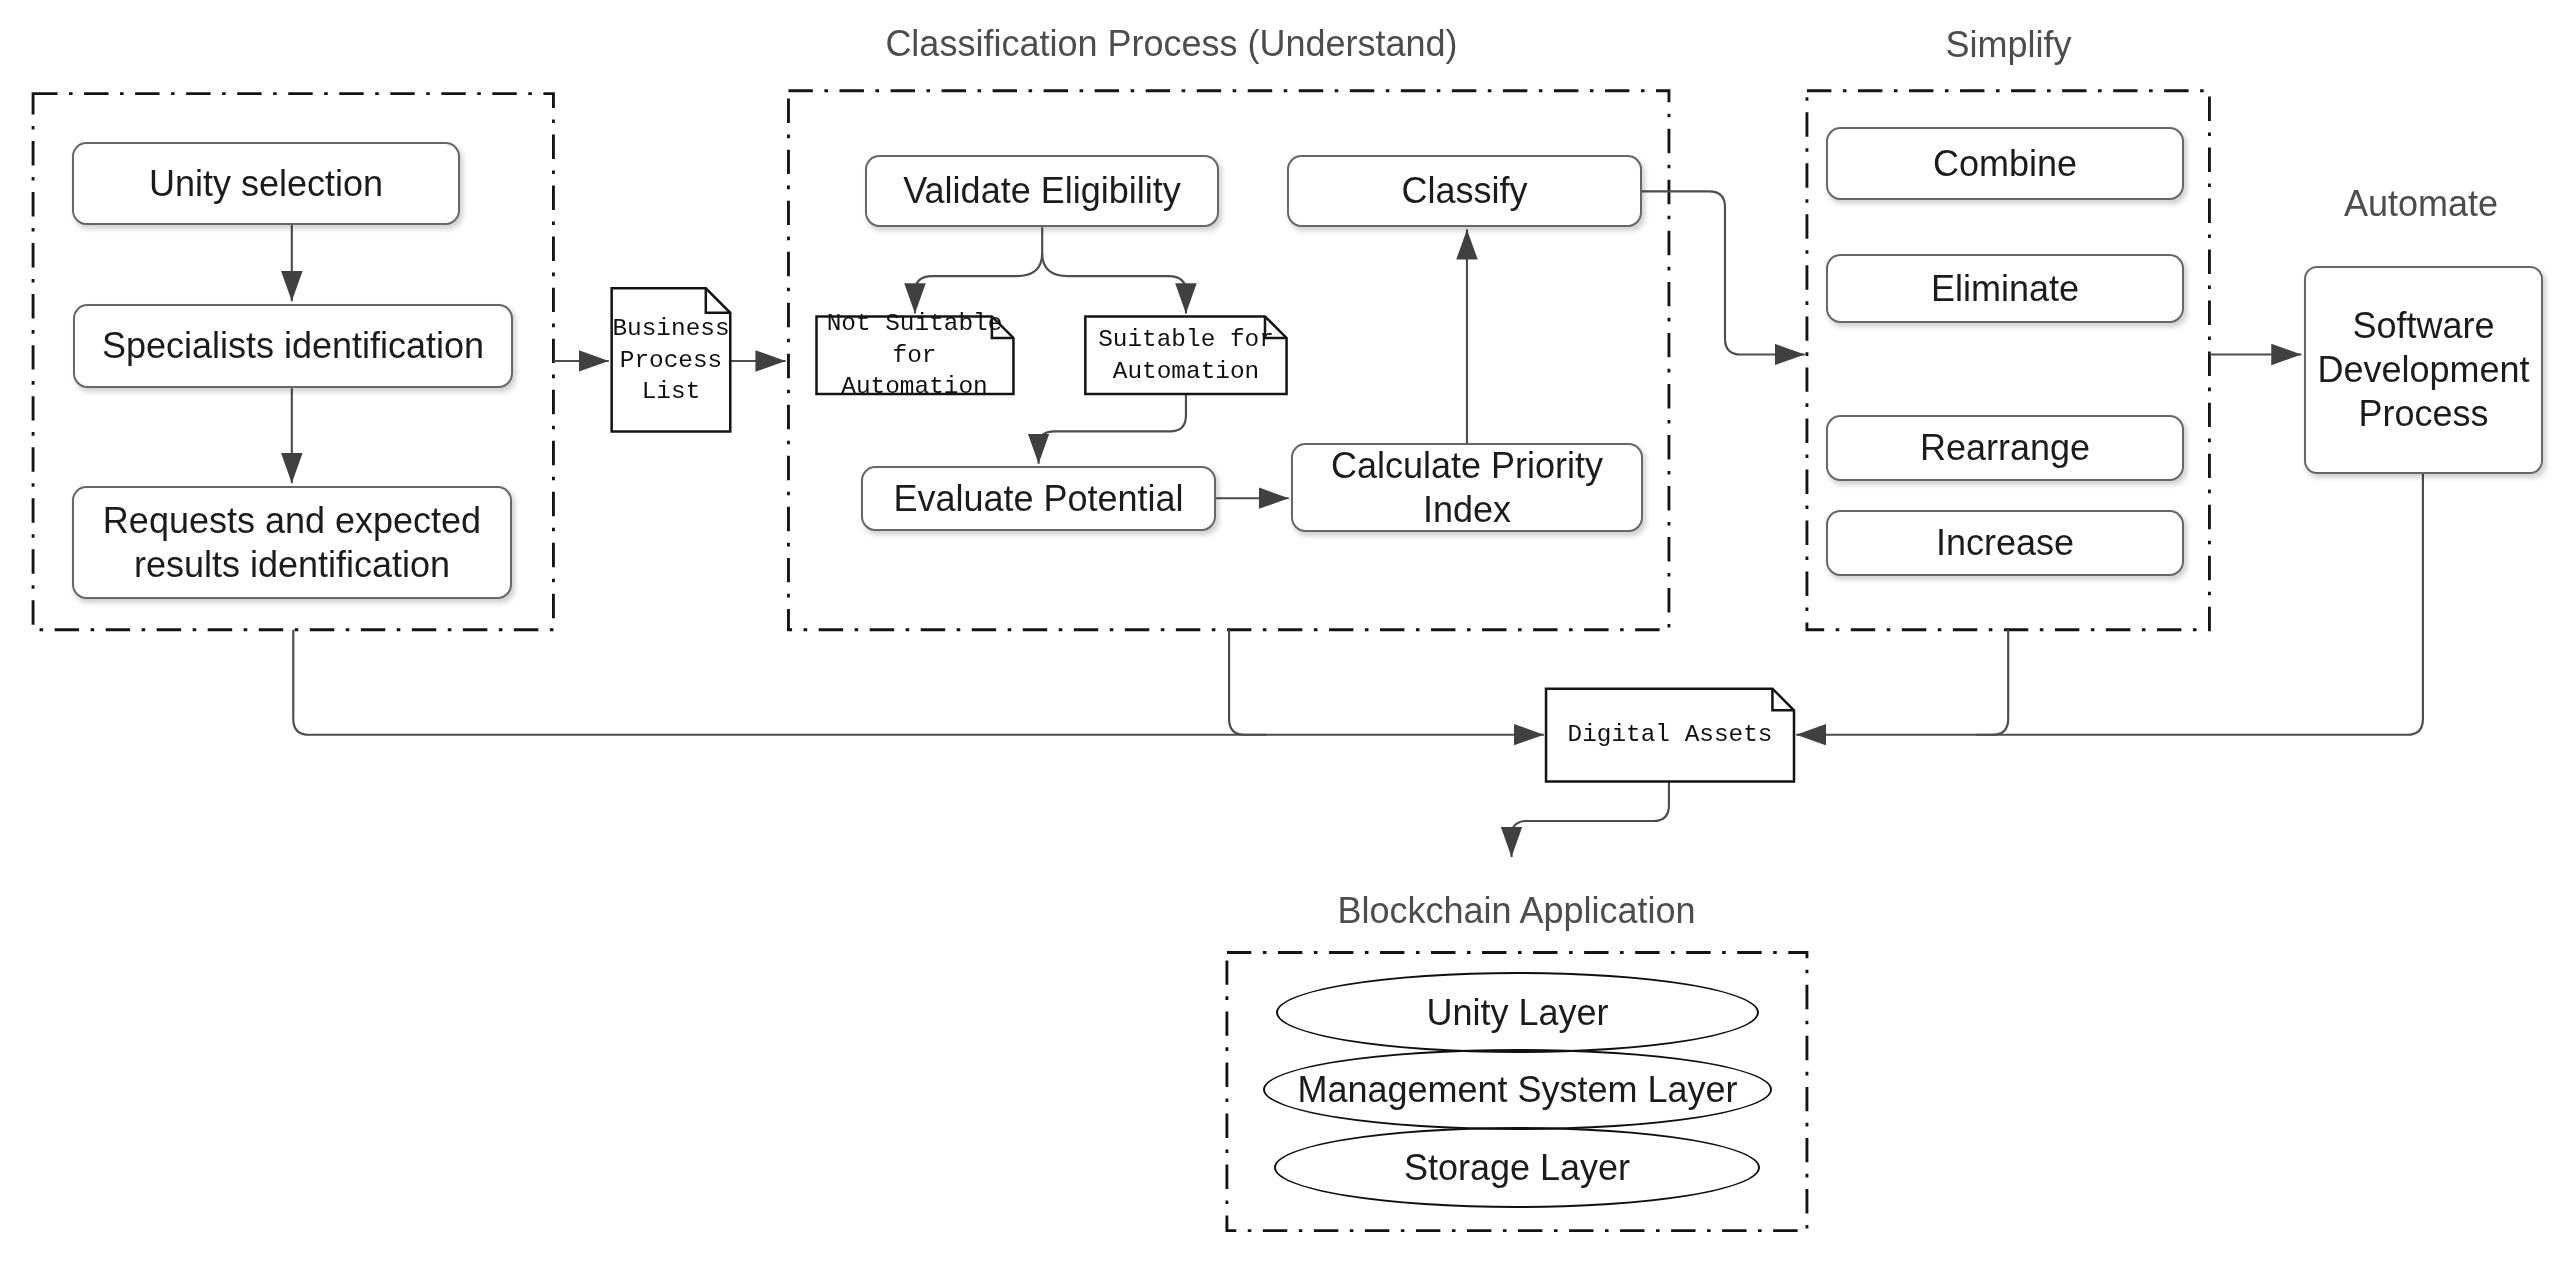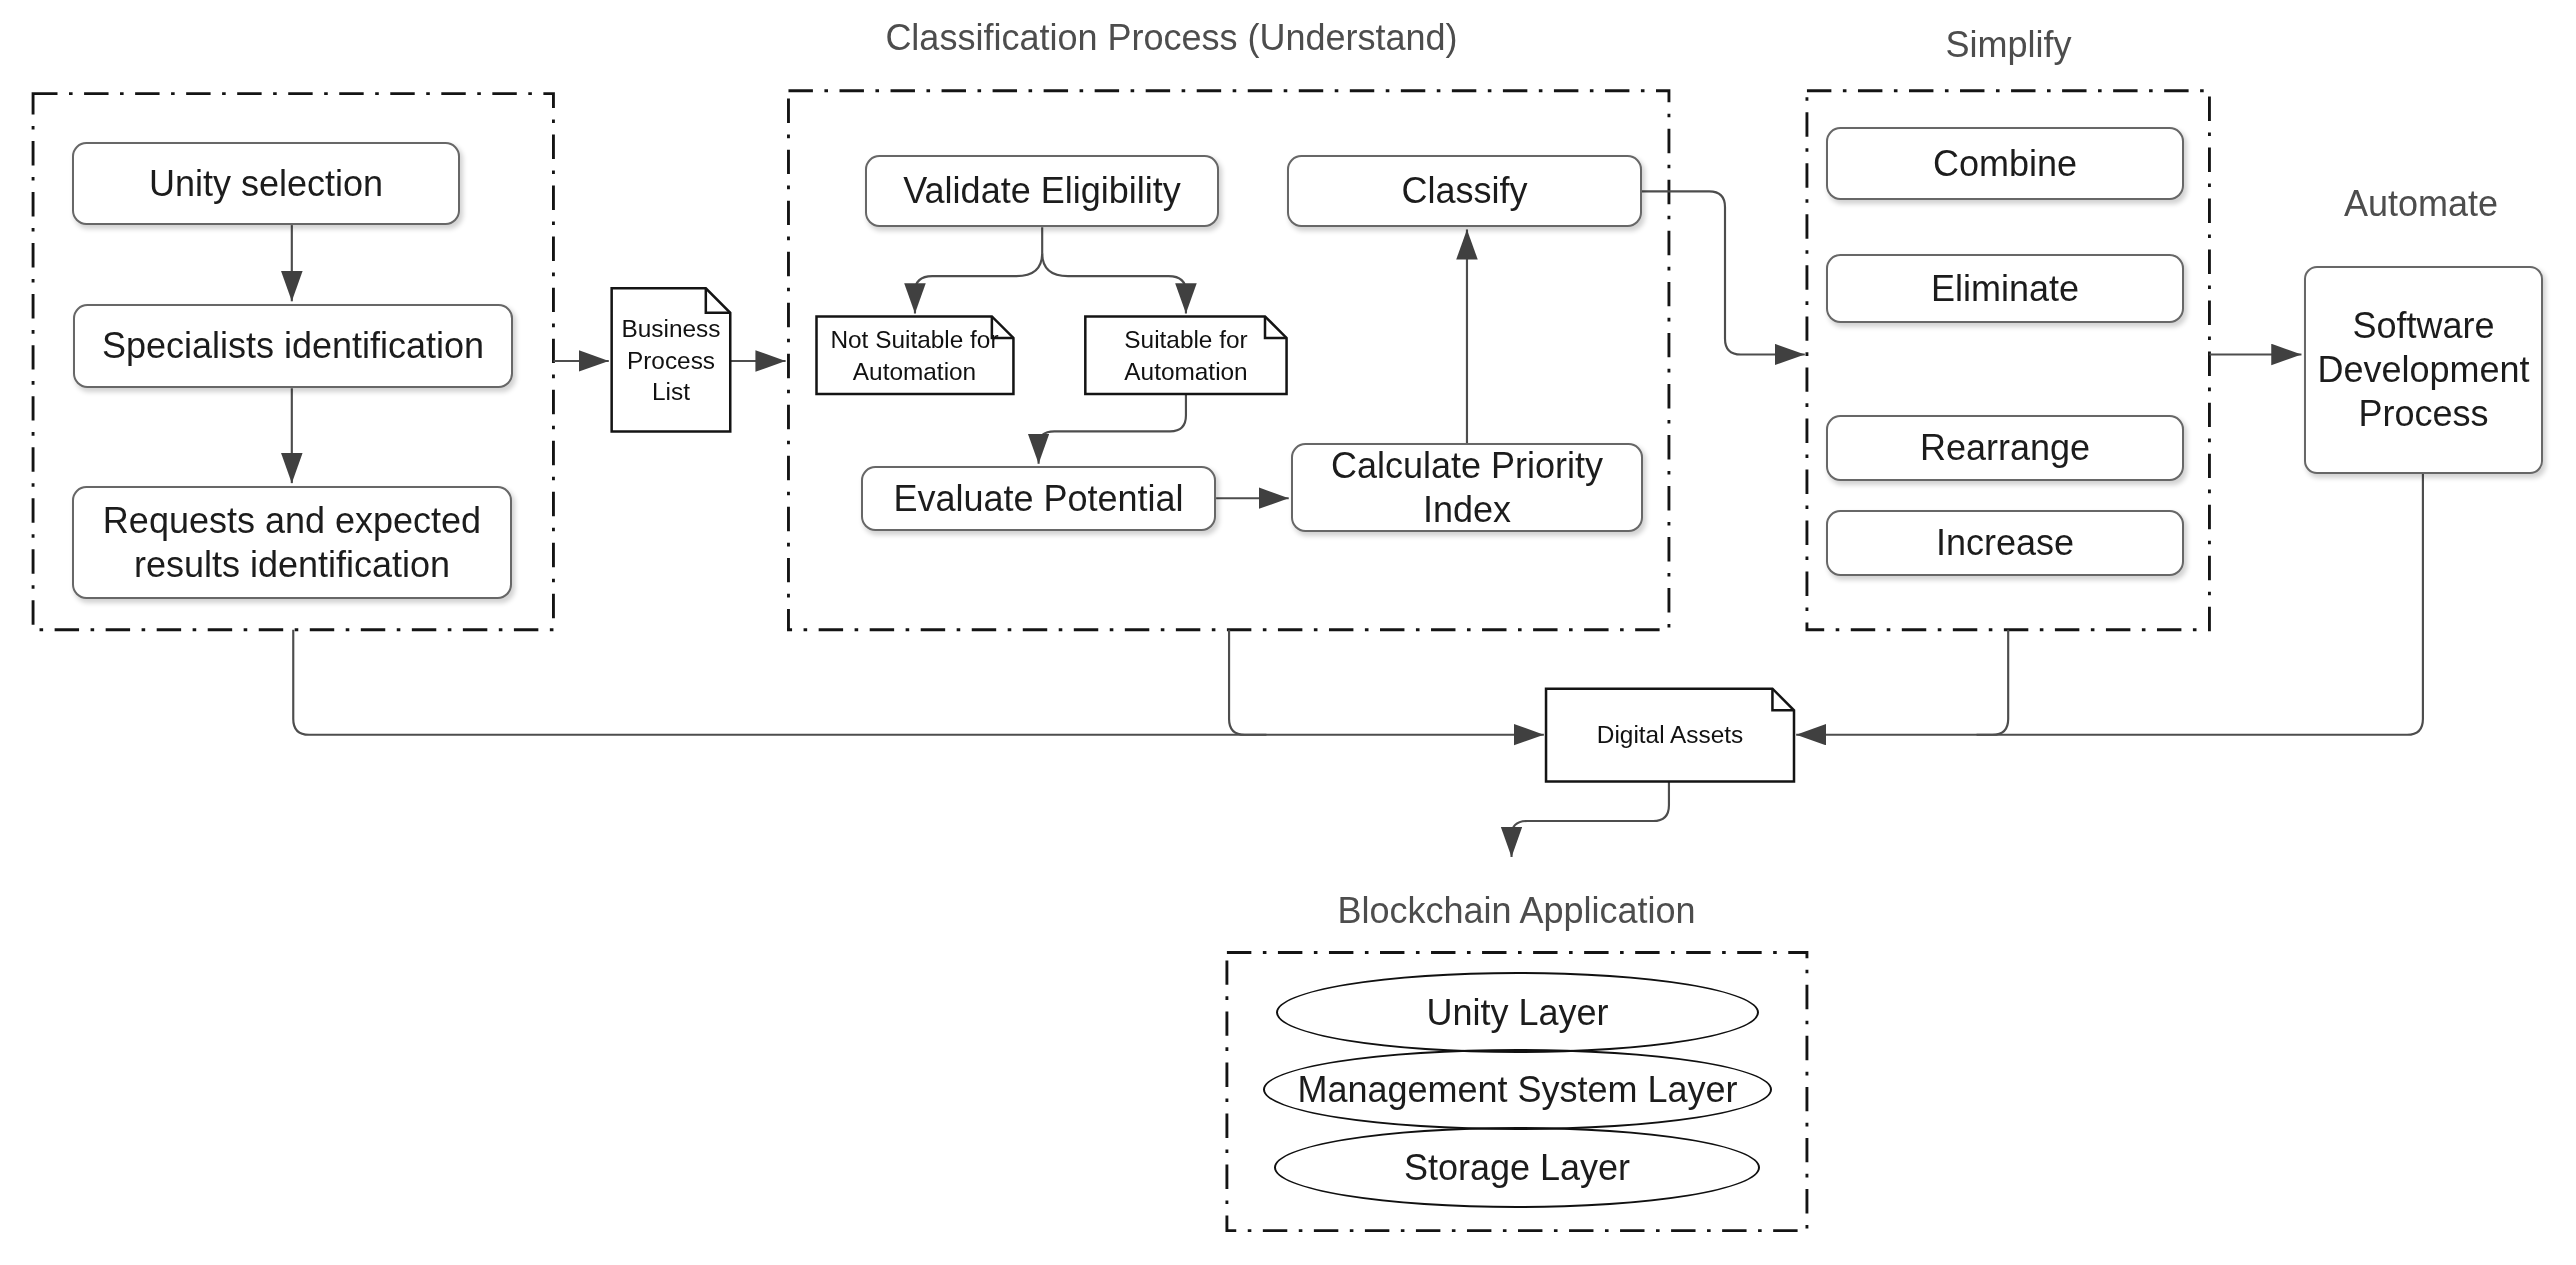--- a/index.html
+++ b/index.html
@@ -7,21 +7,21 @@
           font-family:"Liberation Sans",sans-serif;overflow:hidden;}
   .canvas > svg{position:absolute;left:0;top:0;}
   .node{position:absolute;box-sizing:border-box;display:flex;align-items:center;justify-content:center;
         text-align:center;background:#ffffff;border:2.2px solid #676767;border-radius:14.4px;
         font-size:36px;color:#1c1c1c;line-height:1.22;padding:0 8.6px;
         box-shadow:2.9px 3.6px 5px rgba(0,0,0,0.18);}
   .ellipse{border-radius:50%;border:2.9px solid #101010;background:transparent;box-shadow:none;
            border-width:2.9px;}
   .title{position:absolute;font-size:36px;color:#4d4d4d;text-align:center;}
   .doclabel{position:absolute;display:flex;align-items:center;justify-content:center;
-            text-align:center;font-size:24.4px;color:#111111;line-height:1.3;}
+            text-align:center;font-size:24.4px;color:#111111;line-height:1.3;font-family:Liberation Mono, monospace;}
 </style>
 </head>
 <body>
 
 <div class="canvas">
 
   <svg width="2576" height="1266" viewBox="0 0 3584 1761">
     <defs>
       <marker id="arw" markerWidth="16" markerHeight="12" refX="14" refY="5" orient="auto" markerUnits="strokeWidth">
         <path d="M0,0 L14,5 L0,10 Z" fill="#404040"></path>
@@ -68,21 +68,21 @@
         <path d="M1510,440 L1760,440 L1790,470 L1790,548 L1510,548 Z"></path>
         <path fill="none" d="M1760,440 L1760,470 L1790,470"></path>
       </g>
       <g>
         <path d="M2151,958 L2466,958 L2496,988 L2496,1087 L2151,1087 Z"></path>
         <path fill="none" d="M2466,958 L2466,988 L2496,988"></path>
       </g>
     </g>
   </svg>
 
-  <div class="title" style="left:812px;top:17px;width:719px;">Classification Process (Understand)</div>
+  <div class="title" style="left:812px;top:23px;width:719px;">Classification Process (Understand)</div>
   <div class="title" style="left:1826px;top:24.4px;width:365px;">Simplify</div>
   <div class="title" style="left:2277px;top:183px;width:288px;">Automate</div>
   <div class="title" style="left:1265px;top:890px;width:503px;">Blockchain Application</div>
 
   <div class="node" style="left:72px;top:142px;width:388px;height:83px;">Unity selection</div>
   <div class="node" style="left:73px;top:304px;width:440px;height:84px;">Specialists identification</div>
   <div class="node" style="left:72px;top:486px;width:440px;height:113px;">Requests and expected results identification</div>
 
   <div class="node" style="left:865px;top:155px;width:354px;height:72px;">Validate Eligibility</div>
   <div class="node" style="left:1287px;top:155px;width:355px;height:72px;">Classify</div>

